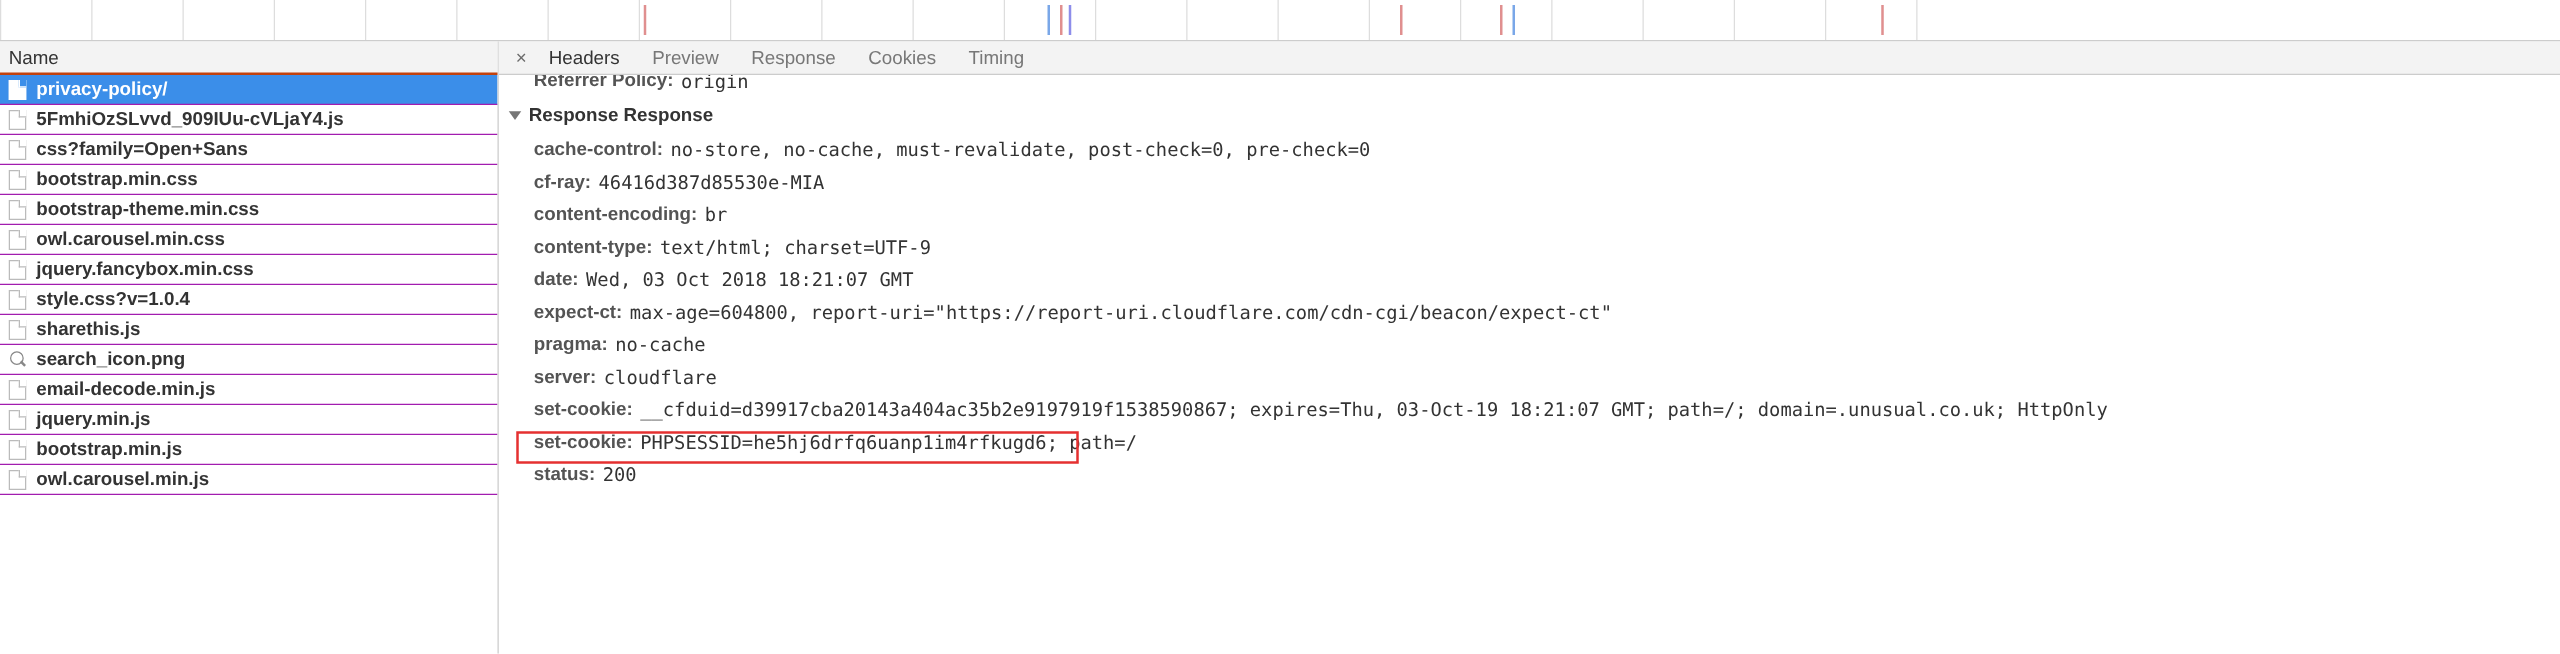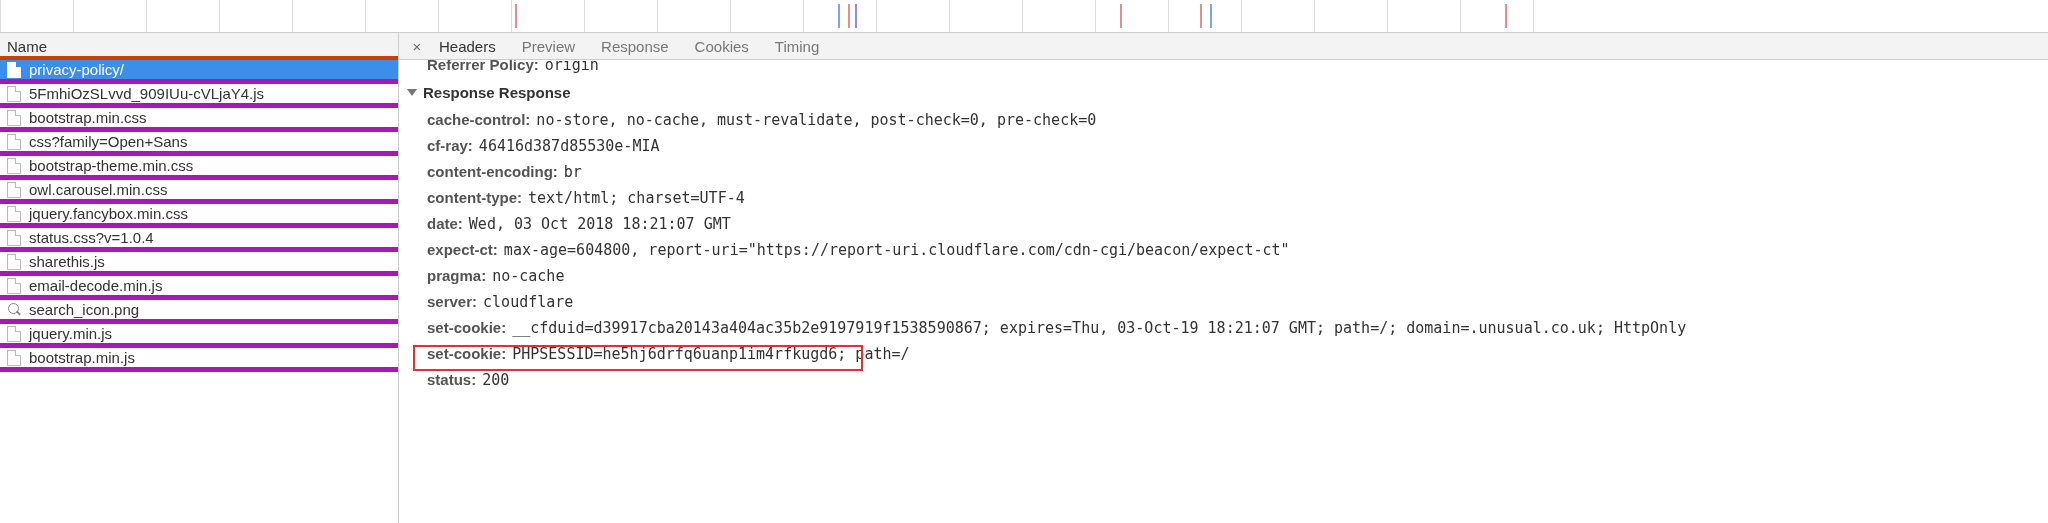--- a/index.html
+++ b/index.html
@@ -3,23 +3,23 @@
 <meta charset="utf-8">
 <style>
   * { margin:0; padding:0; box-sizing:border-box; }
   html,body { width:2048px; height:523px; font-family:"Helvetica Neue",Arial,sans-serif; font-size:15px; color:#333; background:#fff; overflow:hidden; }
   .timeline { height:33px; border-bottom:1px solid #ccc; position:relative; background:#fff; }
   .timeline .tick { position:absolute; top:0; bottom:0; border-left:1px solid #ddd; }
   .timeline .bar  { position:absolute; top:4px; bottom:4px; width:2px; }
 
   .main { display:flex; height:490px; }
   .sidebar { width:399px; border-right:1px solid #ccc; display:flex; flex-direction:column; }
-  .sidebar-header { height:27px; line-height:27px; padding-left:7px; background:#f3f3f3; border-bottom:4px solid #c2410c; font-size:15px; color:#333; }
+  .sidebar-header { height:27px; line-height:27px; padding-left:7px; background:#f3f3f3; border-bottom:2px solid #c2410c; font-size:15px; color:#333; }
   .request-list { flex:1; overflow:hidden; }
-  .request-row { height:24px; display:flex; align-items:center; padding-left:7px; border-bottom:5px solid #a21caf; font-size:15px; color:#333; cursor:default; }
+  .request-row { height:24px; display:flex; align-items:center; padding-left:7px; border-bottom:1px solid #a21caf; font-size:15px; color:#333; cursor:default;font-weight:bold; }
   .request-row.selected { background:#3b8ee9; color:#fff; }
   .f-icon { width:14px; height:16px; margin-right:8px; position:relative; flex:0 0 auto; }
   .f-page { width:14px; height:16px; border:1px solid #bbb; background:#fff; position:relative; }
   .f-page::after { content:""; position:absolute; right:-1px; top:-1px; width:5px; height:5px; background:#fff; border-left:1px solid #bbb; border-bottom:1px solid #bbb; }
   .request-row.selected .f-page { border-color:#fff; }
   .request-row.selected .f-page::after { border-color:#fff; background:#3b8ee9; }
   .f-mag { width:14px; height:16px; position:relative; }
   .f-mag::before { content:""; position:absolute; left:1px; top:1px; width:9px; height:9px; border:1px solid #888; border-radius:50%; }
   .f-mag::after  { content:""; position:absolute; left:9px; top:10px; width:5px; height:1.5px; background:#888; transform:rotate(45deg); }
 
@@ -84,61 +84,65 @@
         <div class="request-row selected">
           <span class="f-icon f-page"></span>
           <span>privacy-policy/</span>
         </div>
         <div class="request-row">
           <span class="f-icon f-page"></span>
           <span>5FmhiOzSLvvd_909IUu-cVLjaY4.js</span>
         </div>
         <div class="request-row">
           <span class="f-icon f-page"></span>
+          <span>css?family=Open+Sans</span>
+        </div>
+        <div class="request-row">
+          <span class="f-icon f-page"></span>
           <span>bootstrap.min.css</span>
         </div>
         <div class="request-row">
           <span class="f-icon f-page"></span>
-          <span>css?family=Open+Sans</span>
-        </div>
-        <div class="request-row">
-          <span class="f-icon f-page"></span>
           <span>bootstrap-theme.min.css</span>
         </div>
         <div class="request-row">
           <span class="f-icon f-page"></span>
           <span>owl.carousel.min.css</span>
         </div>
         <div class="request-row">
           <span class="f-icon f-page"></span>
           <span>jquery.fancybox.min.css</span>
         </div>
         <div class="request-row">
           <span class="f-icon f-page"></span>
-          <span>status.css?v=1.0.4</span>
+          <span>style.css?v=1.0.4</span>
         </div>
         <div class="request-row">
           <span class="f-icon f-page"></span>
           <span>sharethis.js</span>
-        </div>
-        <div class="request-row">
-          <span class="f-icon f-page"></span>
-          <span>email-decode.min.js</span>
         </div>
         <div class="request-row">
           <span class="f-icon f-mag"></span>
           <span>search_icon.png</span>
         </div>
         <div class="request-row">
           <span class="f-icon f-page"></span>
+          <span>email-decode.min.js</span>
+        </div>
+        <div class="request-row">
+          <span class="f-icon f-page"></span>
           <span>jquery.min.js</span>
         </div>
         <div class="request-row">
           <span class="f-icon f-page"></span>
           <span>bootstrap.min.js</span>
+        </div>
+        <div class="request-row">
+          <span class="f-icon f-page"></span>
+          <span>owl.carousel.min.js</span>
         </div>
       </div>
   </div>
 
   <div class="details">
     <div class="tabs">
       <span class="close-x">×</span>
       <span id="tabs-holder"><span class="tab active">Headers</span><span class="tab">Preview</span><span class="tab">Response</span><span class="tab">Cookies</span><span class="tab">Timing</span></span>
     </div>
 
@@ -162,21 +166,21 @@
           <div class="hdr-line">
             <span class="hdr-key">cf-ray:</span>
             <span class="hdr-val">46416d387d85530e-MIA</span>
           </div>
           <div class="hdr-line">
             <span class="hdr-key">content-encoding:</span>
             <span class="hdr-val">br</span>
           </div>
           <div class="hdr-line">
             <span class="hdr-key">content-type:</span>
-            <span class="hdr-val">text/html; charset=UTF-4</span>
+            <span class="hdr-val">text/html; charset=UTF-9</span>
           </div>
           <div class="hdr-line">
             <span class="hdr-key">date:</span>
             <span class="hdr-val">Wed, 03 Oct 2018 18:21:07 GMT</span>
           </div>
           <div class="hdr-line">
             <span class="hdr-key">expect-ct:</span>
             <span class="hdr-val">max-age=604800, report-uri="https://report-uri.cloudflare.com/cdn-cgi/beacon/expect-ct"</span>
           </div>
           <div class="hdr-line">

